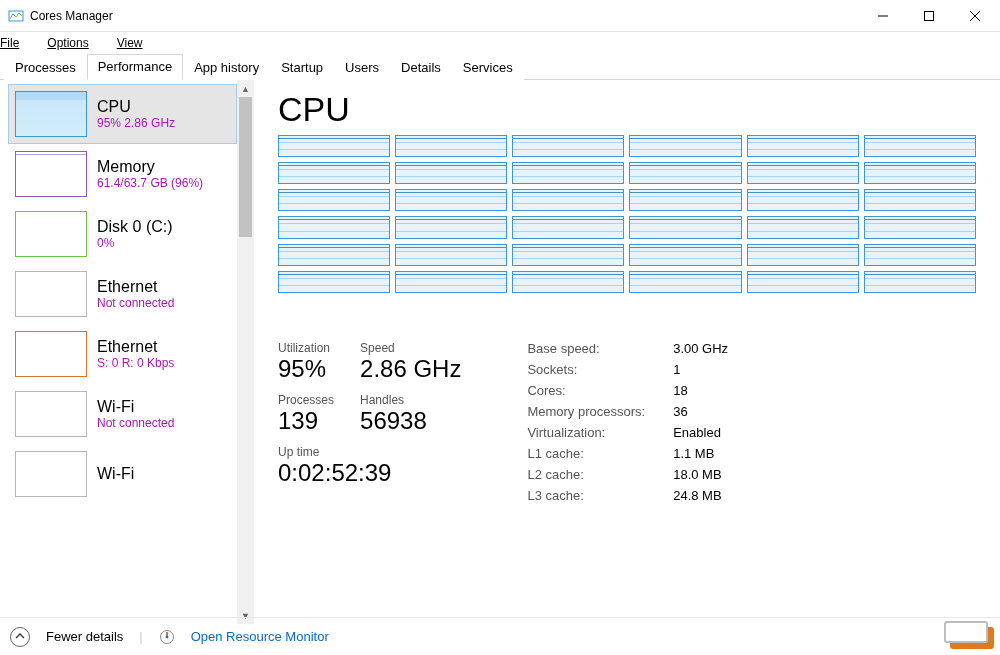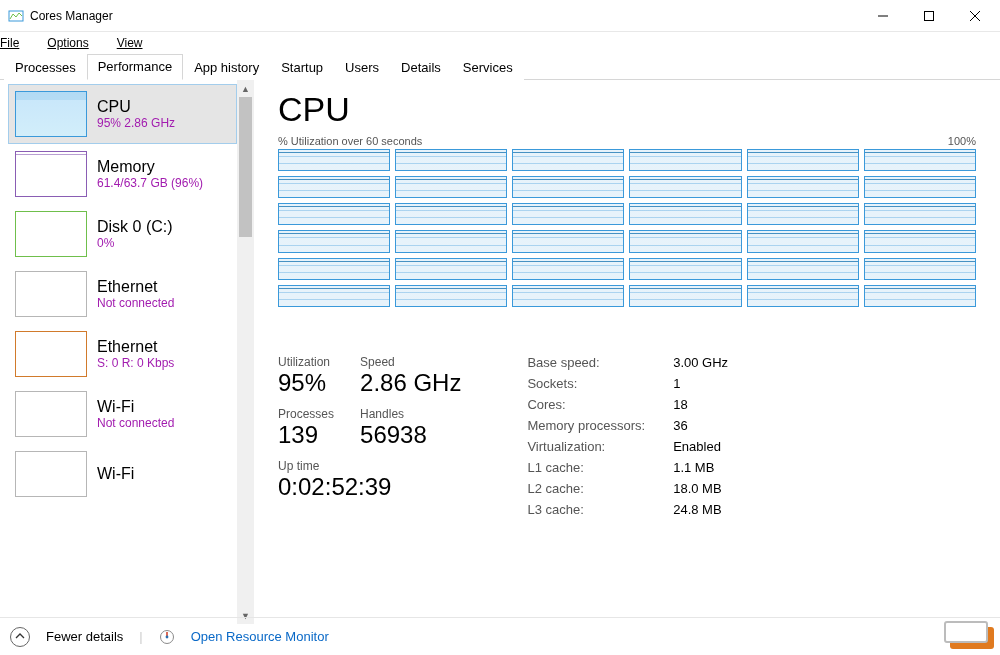--- a/index.html
+++ b/index.html
@@ -174,24 +174,20 @@
           <div class="scrollthumb"></div>
         </div>
       <div class="scrollbtn">▼</div>
     </div>
   </div>
 
   <div class="main">
     <div class="mhead">
       <div class="big">CPU</div>
     </div>
-    <div class="chartlabel">
-      <span>% Utilization over 60 seconds</span>
-      <span>100%</span>
-    </div>
     <div class="coregrid" id="coregrid">
         <div class="core"></div>
         <div class="core"></div>
         <div class="core"></div>
         <div class="core"></div>
         <div class="core"></div>
         <div class="core"></div>
         <div class="core"></div>
         <div class="core"></div>
         <div class="core"></div>

